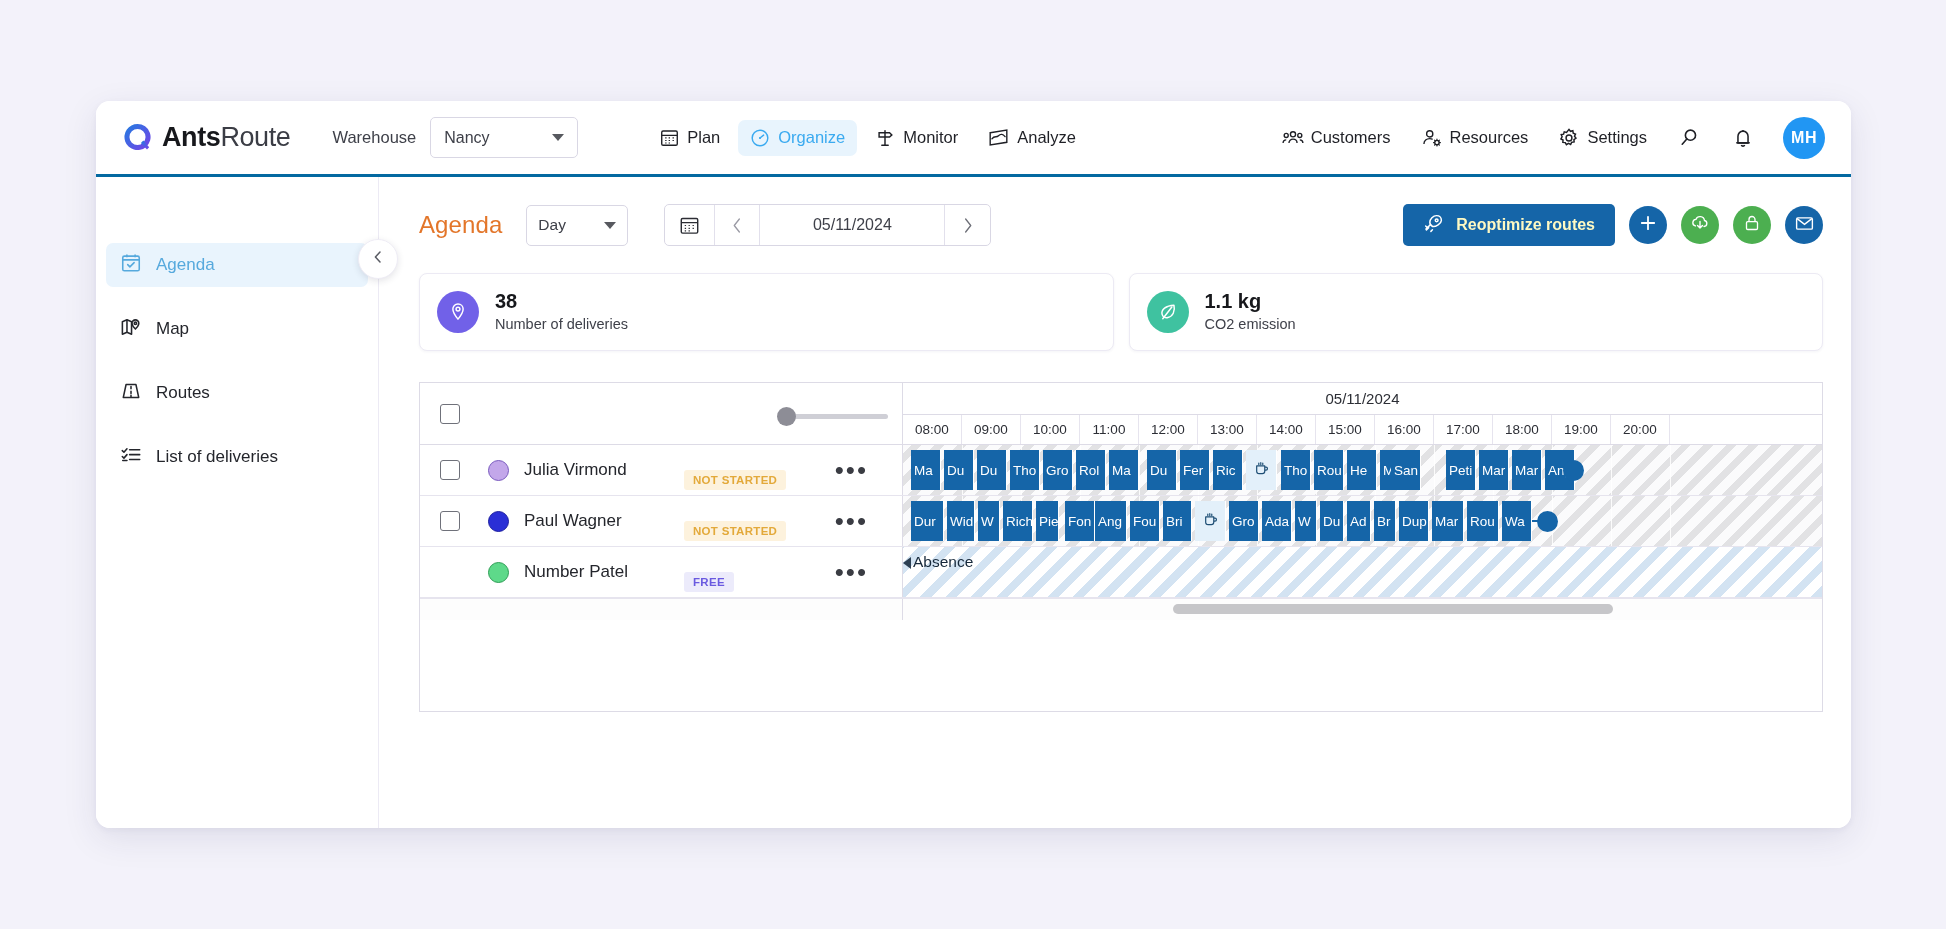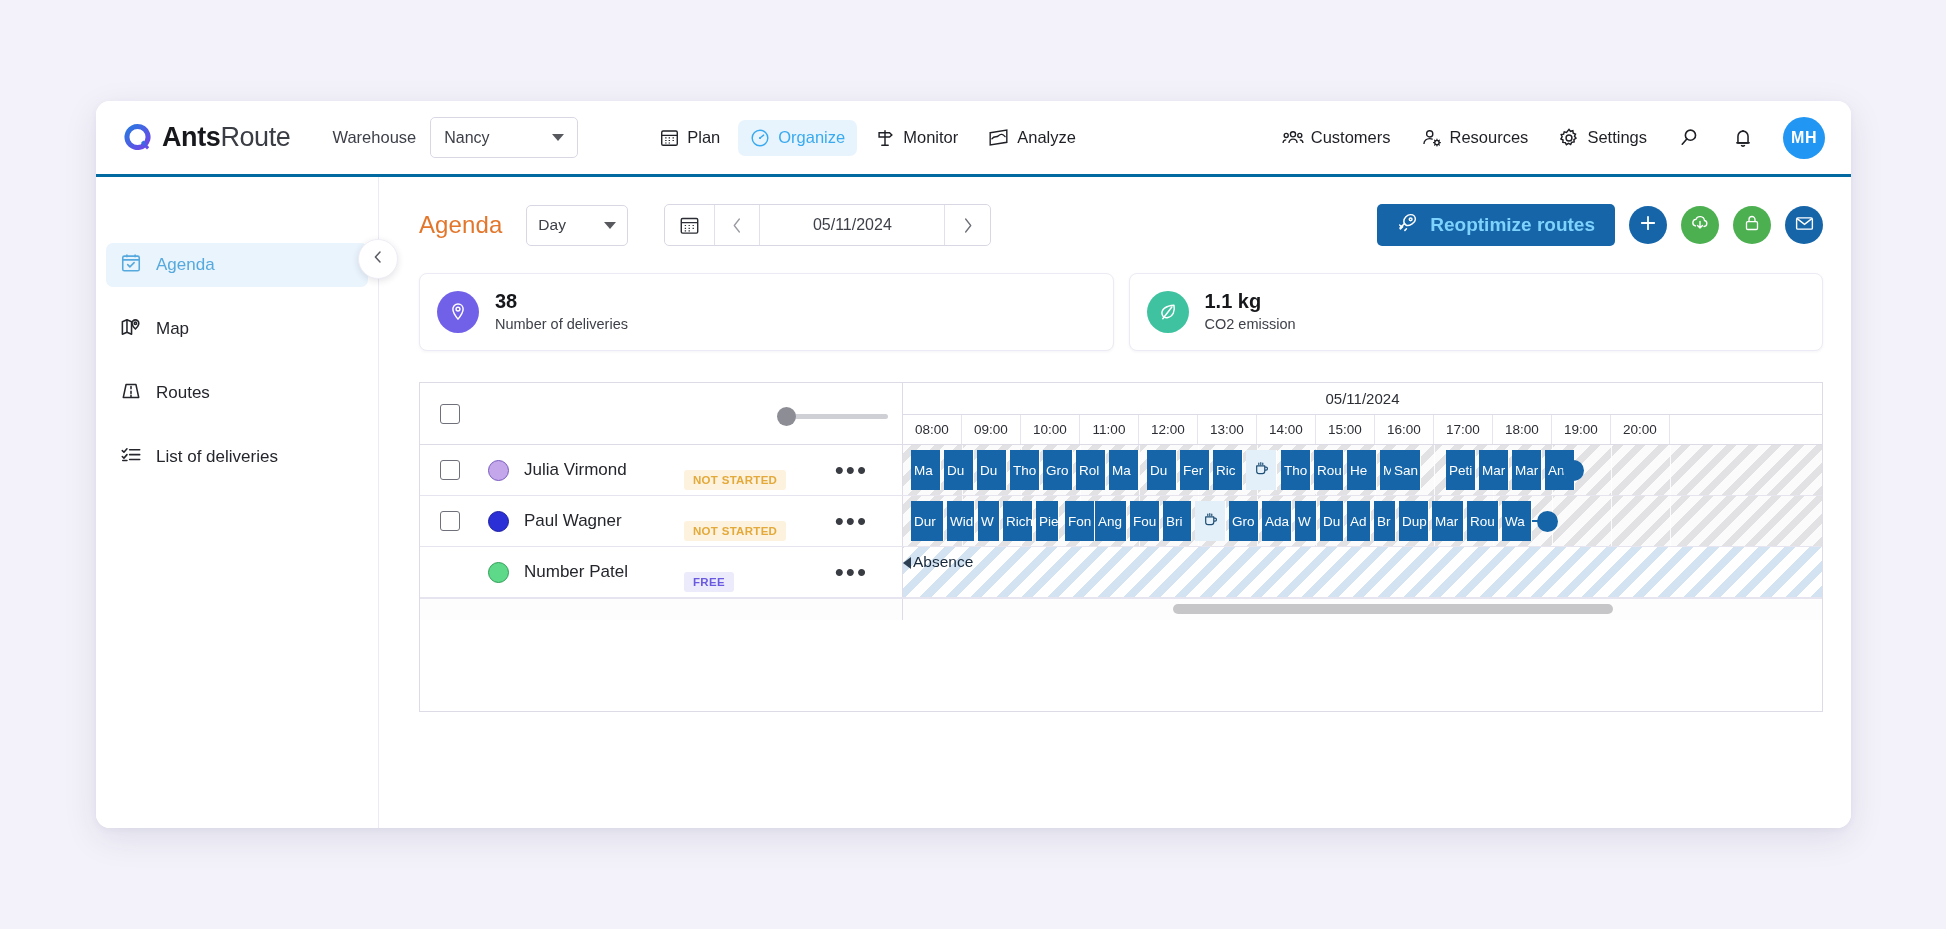--- a/index.html
+++ b/index.html
@@ -98,23 +98,23 @@
 
   .date-group { display:flex; align-items:stretch; margin-left:36px; height:42px; border:1px solid #d9d7e4; border-radius:5px; overflow:hidden; background:#fff;}
   .date-cell { display:flex;align-items:center;justify-content:center; border-right:1px solid #e2e0ec; }
   .date-cal { width:50px; }
   .date-prev, .date-next { width:45px; color:#9a9aa4; font-size:19px; }
   .date-next { border-right:none; }
   .date-val { width:185px; font-size:16px; color:#3e4049; }
 
   .toolbar-right { margin-left:auto; display:flex; align-items:center; gap:14px; }
   .btn-reopt {
-    height:42px; padding:0 20px; background:#1565a8; color:#7dd3fc;
+    height:42px; padding:0 20px; background:#1565a8; color:#fef9c3;
     border-radius:5px; display:flex;align-items:center;gap:12px;
-    font-size:19px; font-weight:700;
+    font-size:16px; font-weight:700;
   }
   .circ { width:38px;height:38px;border-radius:50%;display:flex;align-items:center;justify-content:center; }
   .circ.blue { background:#1565a8; }
   .circ.green { background:#4caf50; }
 
   
   .kpis { position:absolute; left:40px; right:28px; top:96px; display:flex; gap:15px; }
   .kpi {
     flex:1; height:78px; background:#fff;
     border:1px solid #eceaf4; border-radius:8px;

